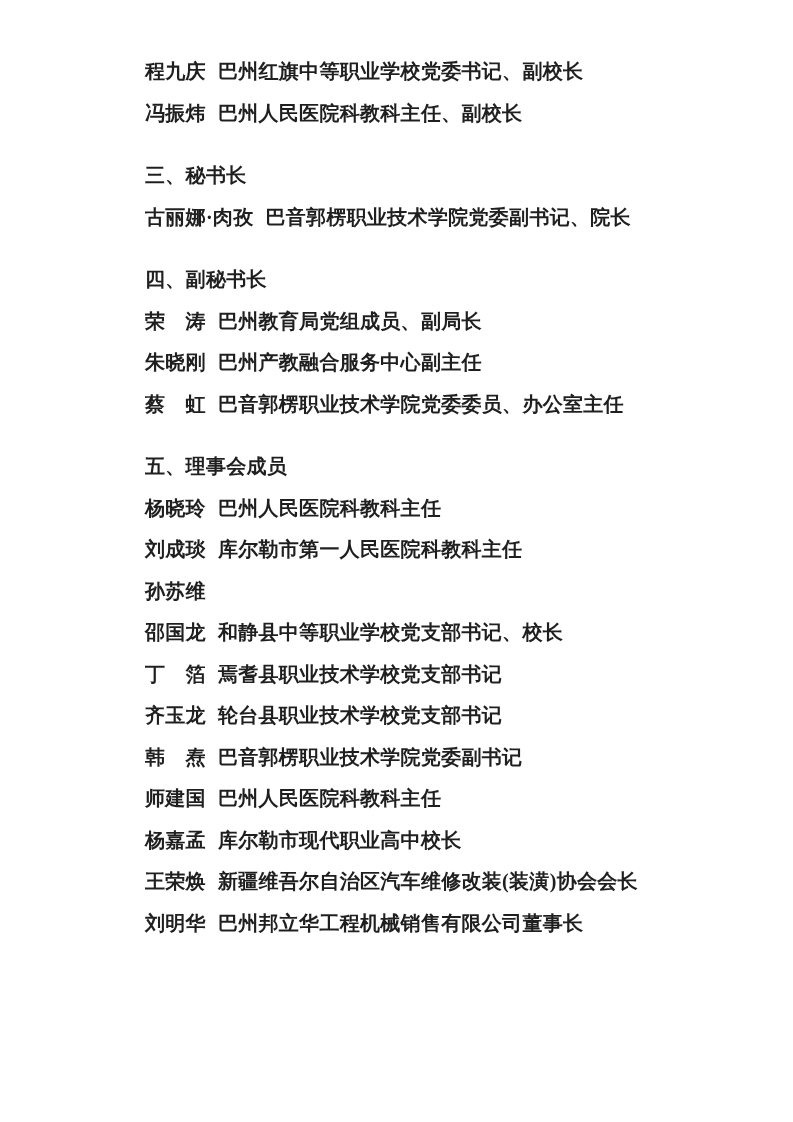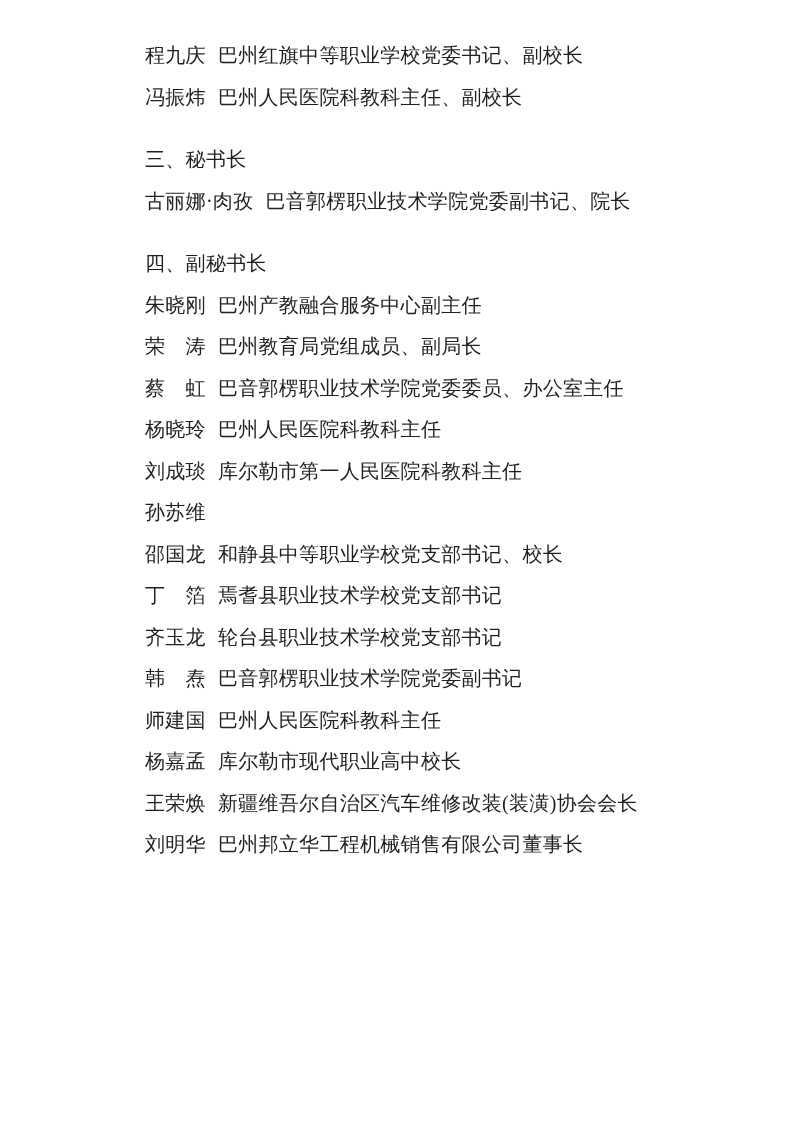--- a/index.html
+++ b/index.html
@@ -10,21 +10,22 @@
   .page {
     position: relative;
     width: 793px;
     height: 1122px;
     background: #ffffff;
     overflow: hidden;
     font-family: "Liberation Serif", "DejaVu Serif", serif;
     color: #1f1f1f;
   }
   .content {
-    padding: 44px 30px 0 145px;
+    padding: 60px 30px 0 145px;
+    font-weight: bold;
   }
   p.line {
     margin: 0;
     padding: 0 0 19.5px 0;
     font-size: 20px;
     line-height: 22px;
     letter-spacing: 0.3px;
   }
   p.heading {
     padding-top: 21px;
@@ -57,32 +58,33 @@
     </p>
 
     <p class="line heading">三、秘书长</p>
     <p class="line entry">
       <span class="name">古丽娜·肉孜</span>
       <span class="title">巴音郭楞职业技术学院党委副书记、院长</span>
     </p>
 
     <p class="line heading">四、副秘书长</p>
     <p class="line entry">
+      <span class="name">荣　涛</span>
+      <span class="title">巴州教育局党组成员、副局长</span>
+    </p>
+    <p class="line entry">
       <span class="name">朱晓刚</span>
       <span class="title">巴州产教融合服务中心副主任</span>
-    </p>
-    <p class="line entry">
-      <span class="name">荣　涛</span>
-      <span class="title">巴州教育局党组成员、副局长</span>
     </p>
     <p class="line entry">
       <span class="name">蔡　虹</span>
       <span class="title">巴音郭楞职业技术学院党委委员、办公室主任</span>
     </p>
 
+    <p class="line heading">五、理事会成员</p>
     <p class="line entry">
       <span class="name">杨晓玲</span>
       <span class="title">巴州人民医院科教科主任</span>
     </p>
     <p class="line entry">
       <span class="name">刘成琰</span>
       <span class="title">库尔勒市第一人民医院科教科主任</span>
     </p>
     <p class="line entry">
       <span class="name">孙苏维</span>

